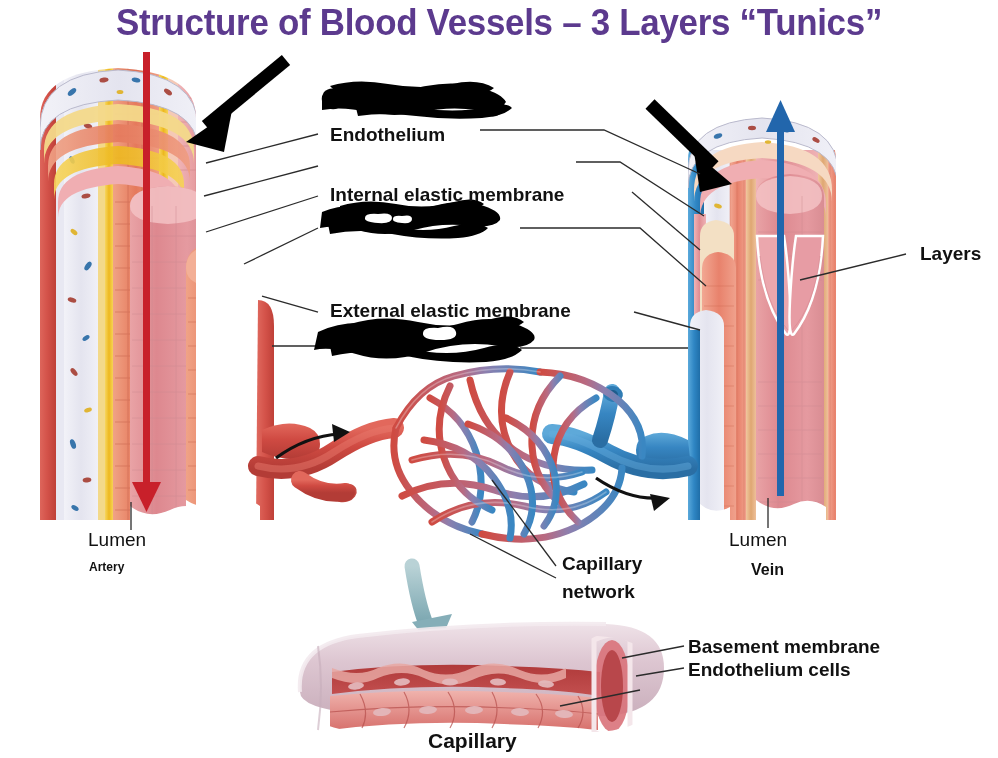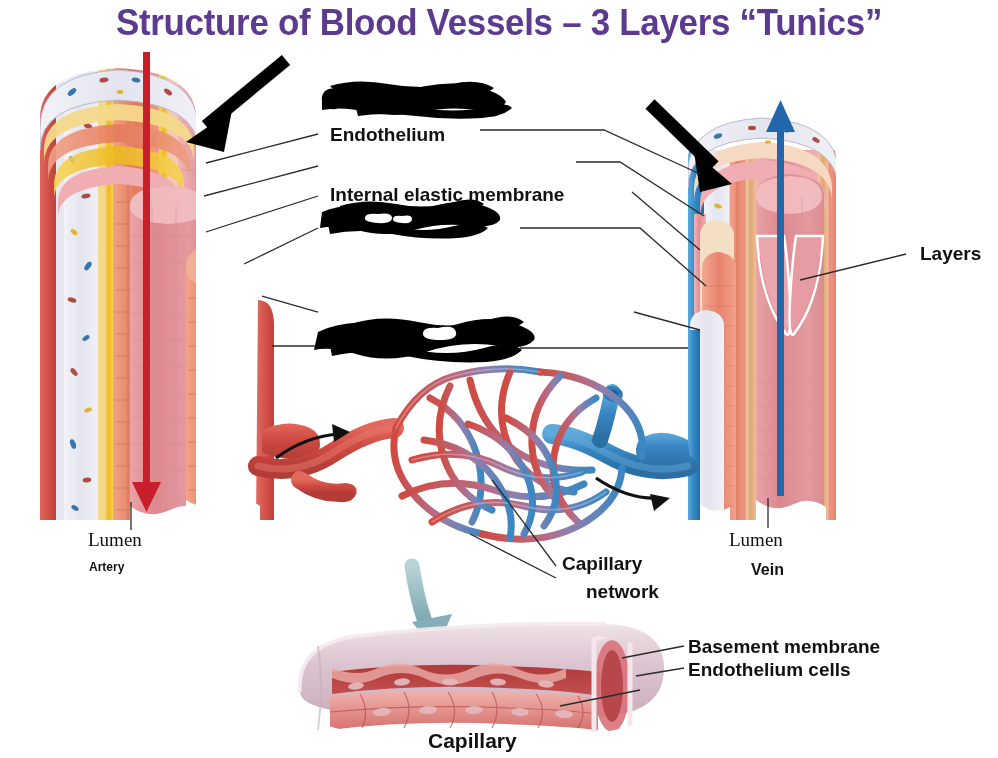--- a/index.html
+++ b/index.html
@@ -27,21 +27,21 @@
   
   .lbl{
     position:absolute;
     color:#111111;
     font-weight:bold;
     font-size:19px;
     white-space:nowrap;
     line-height:1.12;
     font-family:"Liberation Sans","DejaVu Sans",sans-serif;
   }
-  .lbl.reg{font-weight:normal;font-family:Liberation Serif, serif;}
+  .lbl.reg{font-weight:normal;}
 </style>
 </head>
 <body>
 
 <div id="stage">
 
 <svg id="art" viewBox="0 0 998 758" xmlns="http://www.w3.org/2000/svg">
   <defs>
 
     <linearGradient id="gOuterRedA" x1="0" y1="0" x2="1" y2="0">
@@ -475,30 +475,31 @@
   </g>
 </svg>
 
 <div class="title">Structure of Blood Vessels – 3 Layers “Tunics”</div>
 
 <div class="lbl" style="left:330px;top:124px;">Endothelium</div>
 
 
 <div class="lbl" style="left:330px;top:184px;">Internal elastic membrane</div>
 
+<div class="lbl" style="left:330px;top:300px;">External elastic membrane</div>
 
 <div class="lbl" style="left:920px;top:243px;">Layers</div>
 
 <div class="lbl reg" style="left:88px;top:529px;">Lumen</div>
 <div class="lbl" style="left:89px;top:561px;font-size:12px;">Artery</div>
 
 <div class="lbl reg" style="left:729px;top:529px;">Lumen</div>
 <div class="lbl" style="left:751px;top:561px;font-size:16px;">Vein</div>
 
 <div class="lbl" style="left:562px;top:553px;">Capillary</div>
-<div class="lbl" style="left:562px;top:581px;margin-left:24px;">network</div>
+<div class="lbl" style="left:562px;top:581px;">network</div>
 
 <div class="lbl" style="left:688px;top:636px;">Basement membrane</div>
 <div class="lbl" style="left:688px;top:659px;">Endothelium cells</div>
 
 <div class="lbl" style="left:428px;top:729px;font-size:21px;">Capillary</div>
 
 </div>
 
 </body></html>

